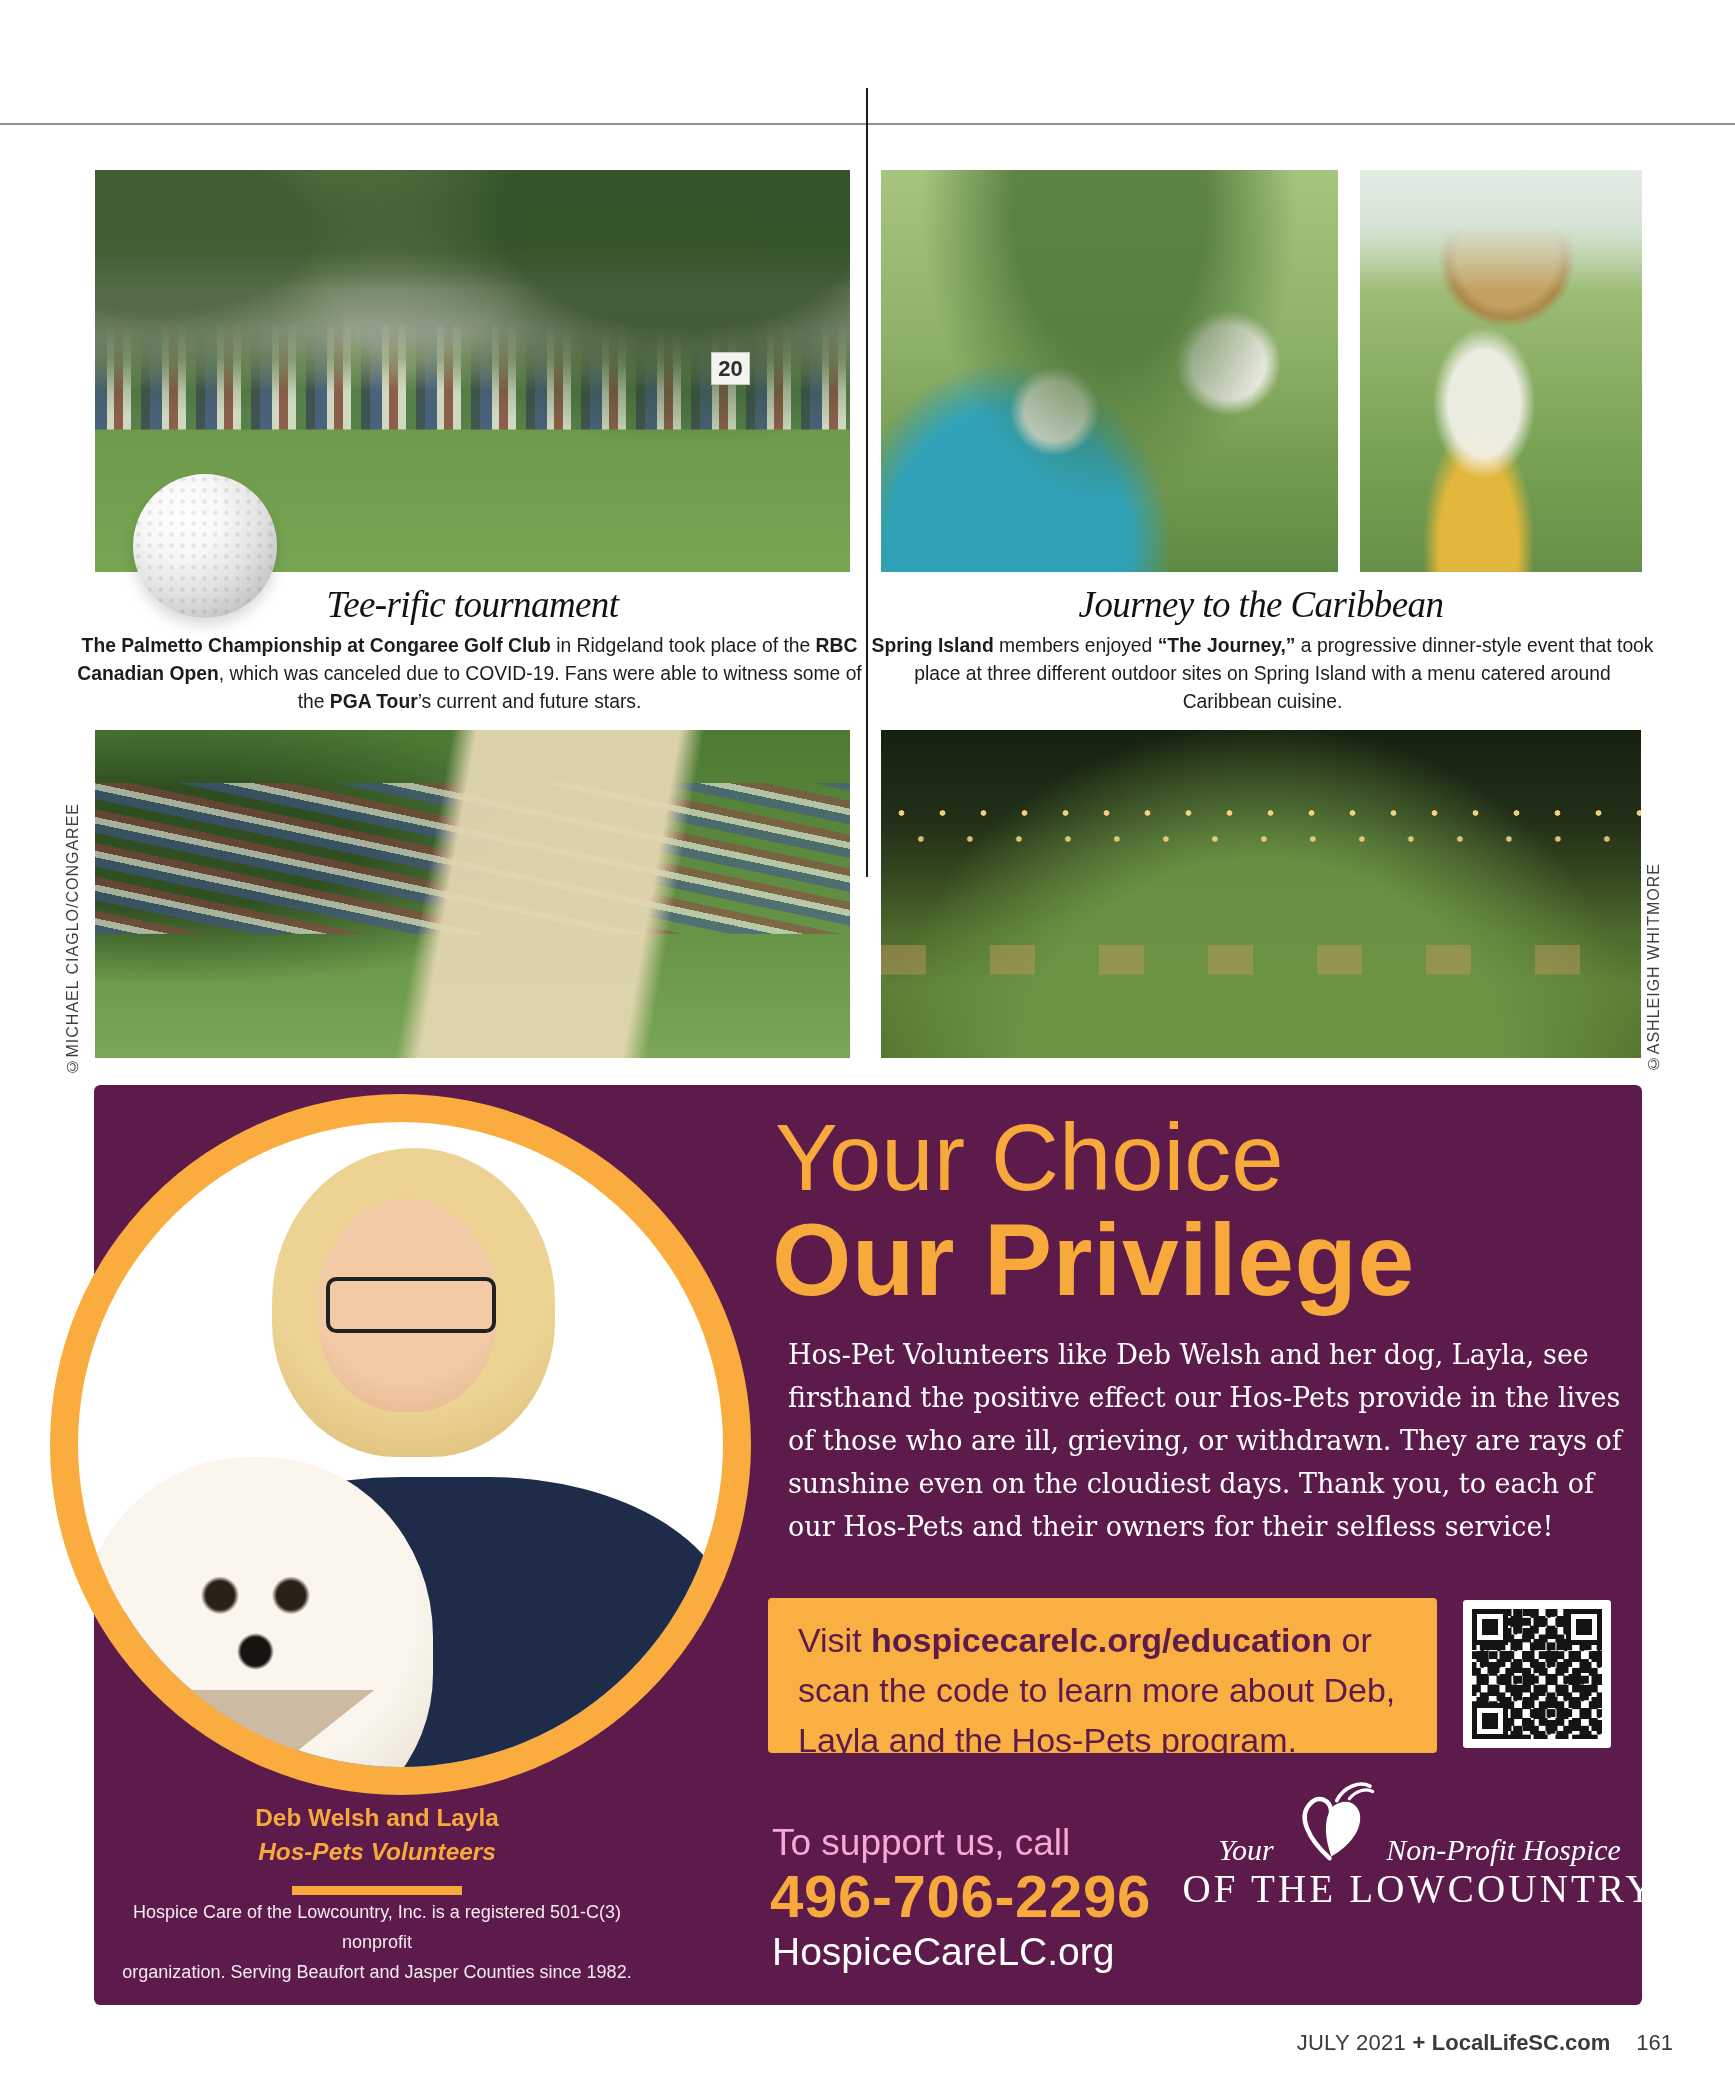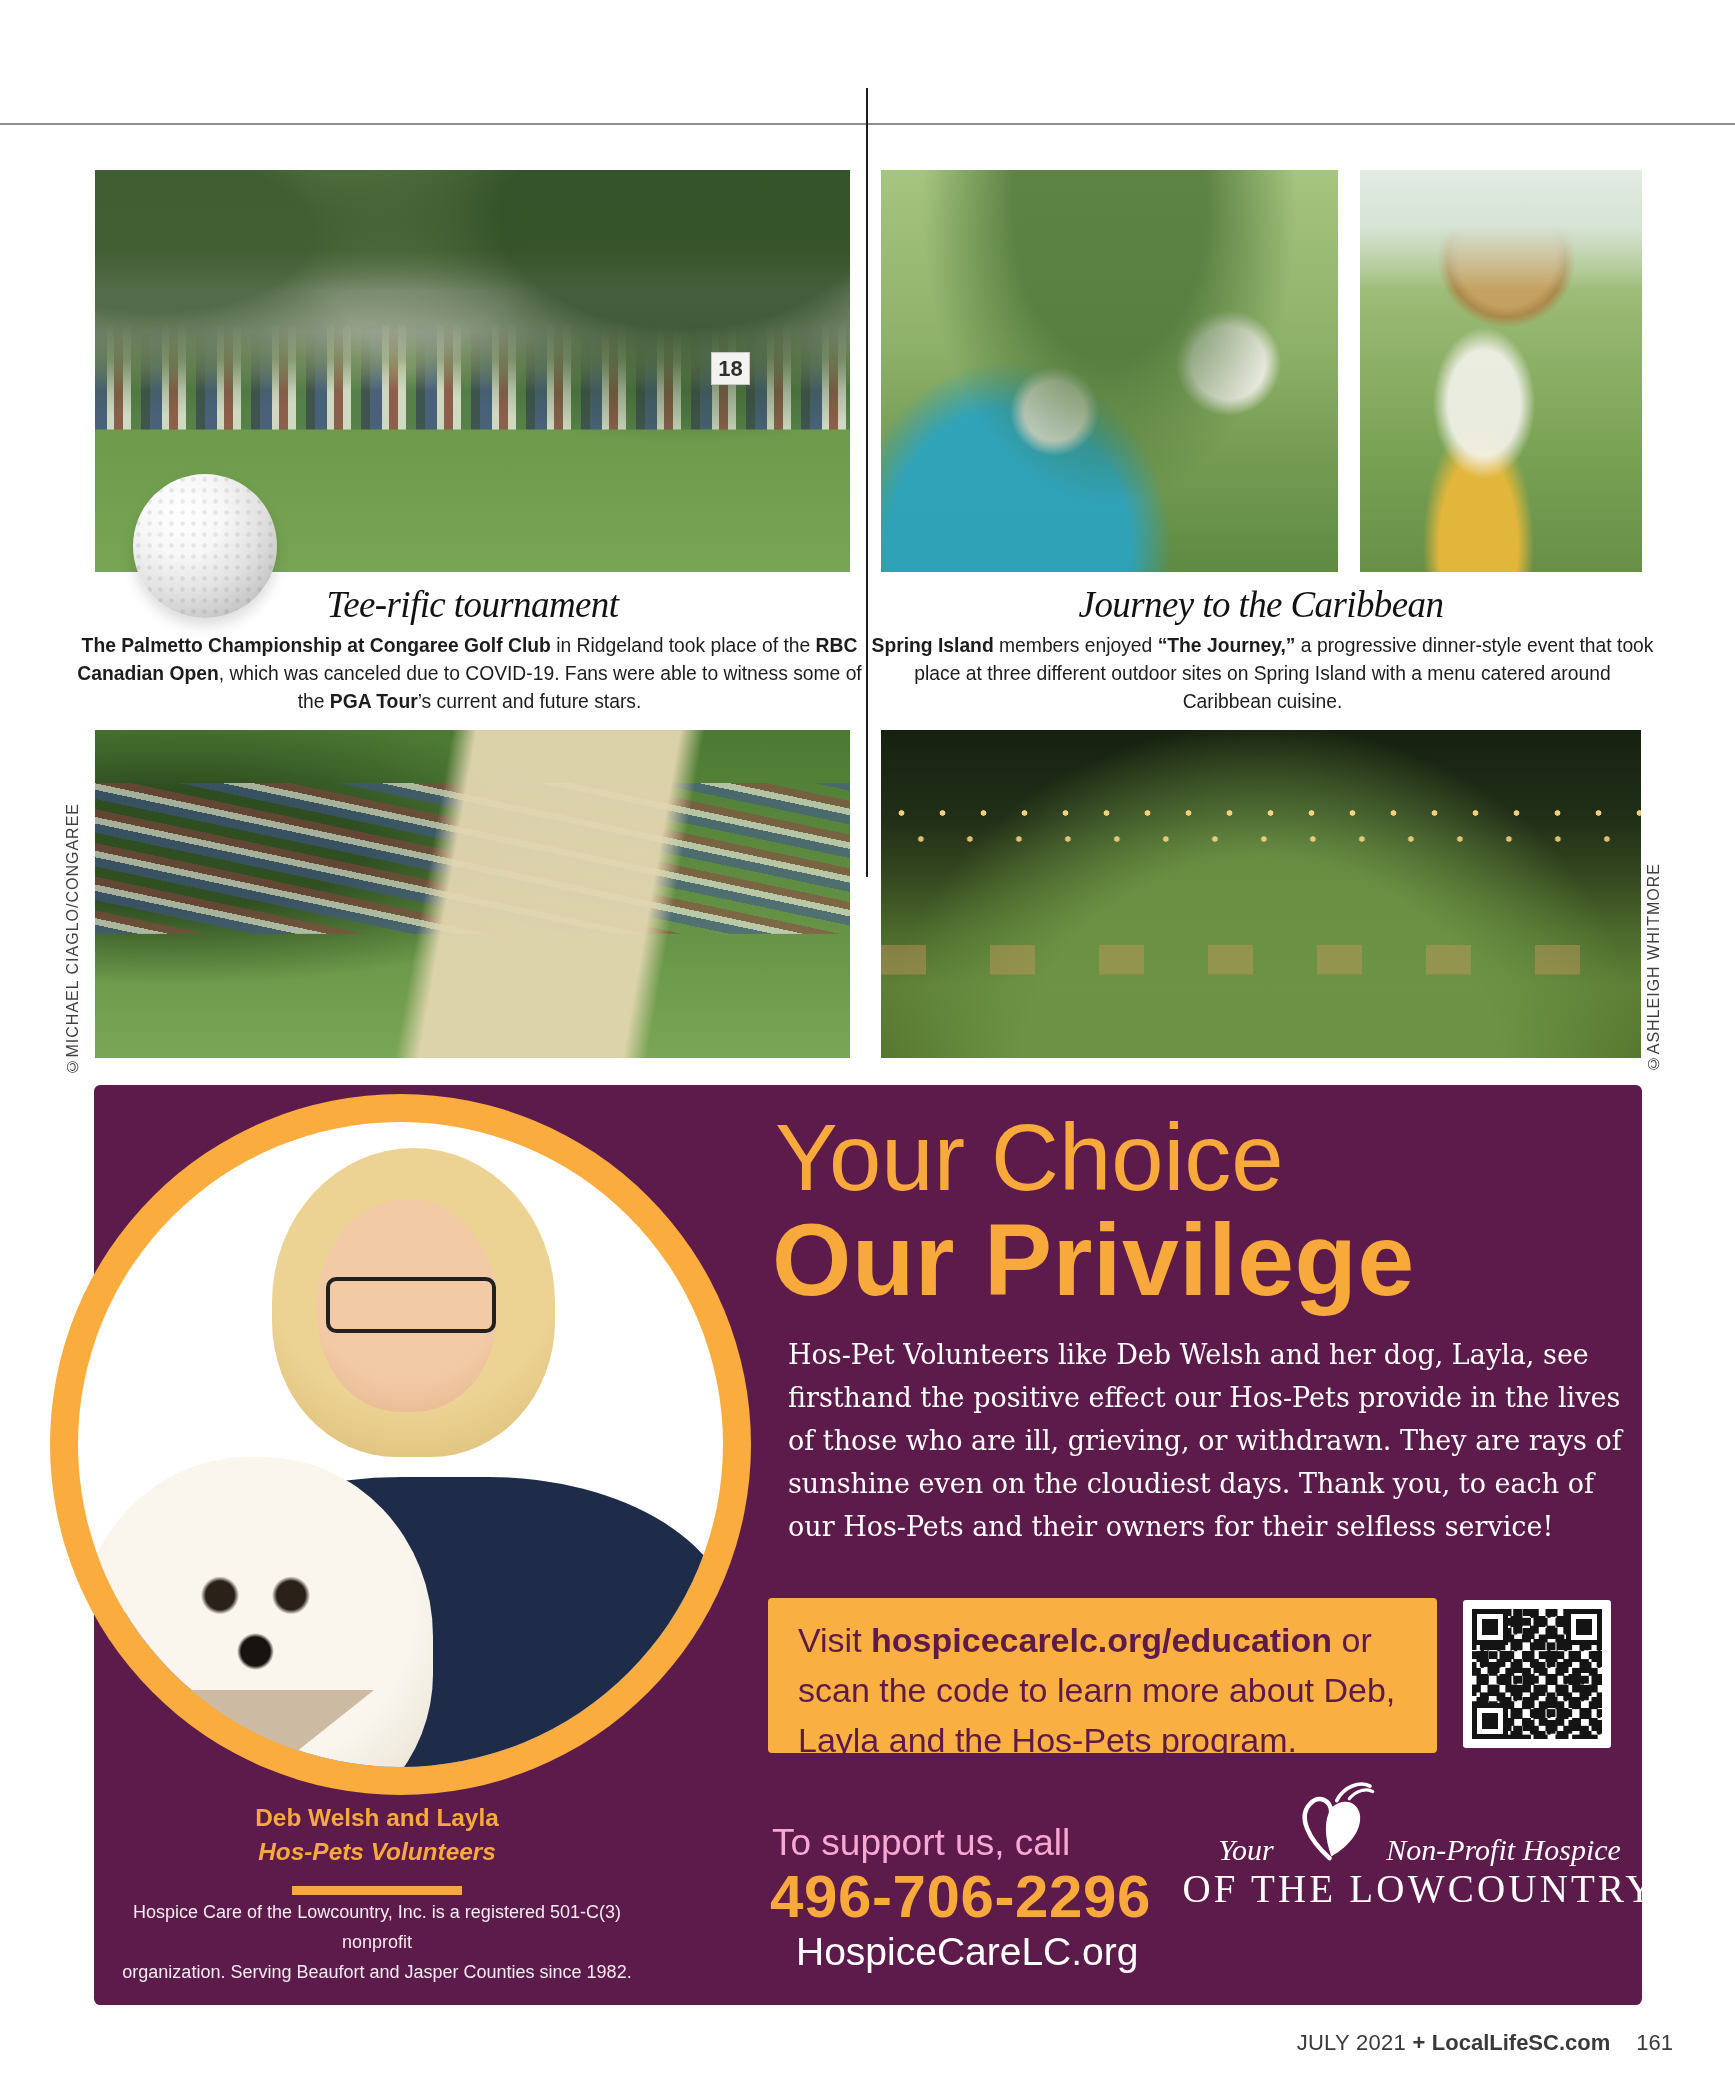--- a/index.html
+++ b/index.html
@@ -130,21 +130,21 @@
   .pc-line1{font-size:24.4px;font-weight:700;}
   .pc-line2{font-size:24.4px;font-weight:700;font-style:italic;margin-top:6.4px;}
   .pc-bar{width:170px;height:9.7px;background:#F7A93C;margin:19.3px auto 0;}
 
   .fine-print{position:absolute;left:13px;top:812px;width:540px;text-align:center;
     font-size:18px;line-height:30px;color:#f4ebf0;}
 
   .support-label{position:absolute;left:678px;top:737px;font-size:37px;color:#f9a8d4;}
   .phone{position:absolute;left:676px;top:777px;font-size:60px;font-weight:700;
     color:#F7A93C;letter-spacing:0.6px;}
-  .website{position:absolute;left:702px;top:845px;font-size:39px;color:#ffffff;}
+  .website{position:absolute;left:678px;top:845px;font-size:39px;color:#ffffff;}
 
   .logo{position:absolute;left:1049px;top:694px;width:553px;text-align:center;color:#fff;}
   .logo-tagline{display:flex;justify-content:center;align-items:flex-end;gap:10.3px;
     font-family:"Liberation Serif",serif;font-style:italic;font-size:30px;line-height:1;}
   .logo-heart{width:97px;height:90px;margin:0 -2.6px -3.9px;}
   .logo-name{font-family:"Liberation Serif",serif;font-variant:small-caps;
     font-size:75px;line-height:1.0;letter-spacing:1.3px;margin-top:2.6px;}
   .logo-subname{font-family:"Liberation Serif",serif;text-transform:uppercase;
     font-size:39px;letter-spacing:3.2px;margin-top:1.3px;}
 
@@ -158,21 +158,21 @@
 </style>
 </head>
 <body>
 
 <div class="page">
 
   <div class="top-rule"></div>
   <div class="col-divider"></div>
 
   <div class="photo" id="photo-golf">
-    <div class="sign-18">18</div>
+    <div class="sign-18">20</div>
   </div>
   <div class="golf-ball"></div>
 
   <h2 class="art-title" id="title-left">Tee-rific tournament</h2>
   <p class="art-caption" id="caption-left"><span class="b">The Palmetto Championship at Congaree Golf Club</span><span> in Ridgeland took place of the </span><span class="b">RBC Canadian Open</span><span>, which was canceled due to COVID-19. Fans were able to witness some of the </span><span class="b">PGA Tour</span><span>’s current and future stars.</span></p>
 
   <div class="photo" id="photo-boardwalk"></div>
   <div class="credit" id="credit-left">©MICHAEL CIAGLO/CONGAREE</div>
 
   <div class="photo" id="photo-ladies"></div>

